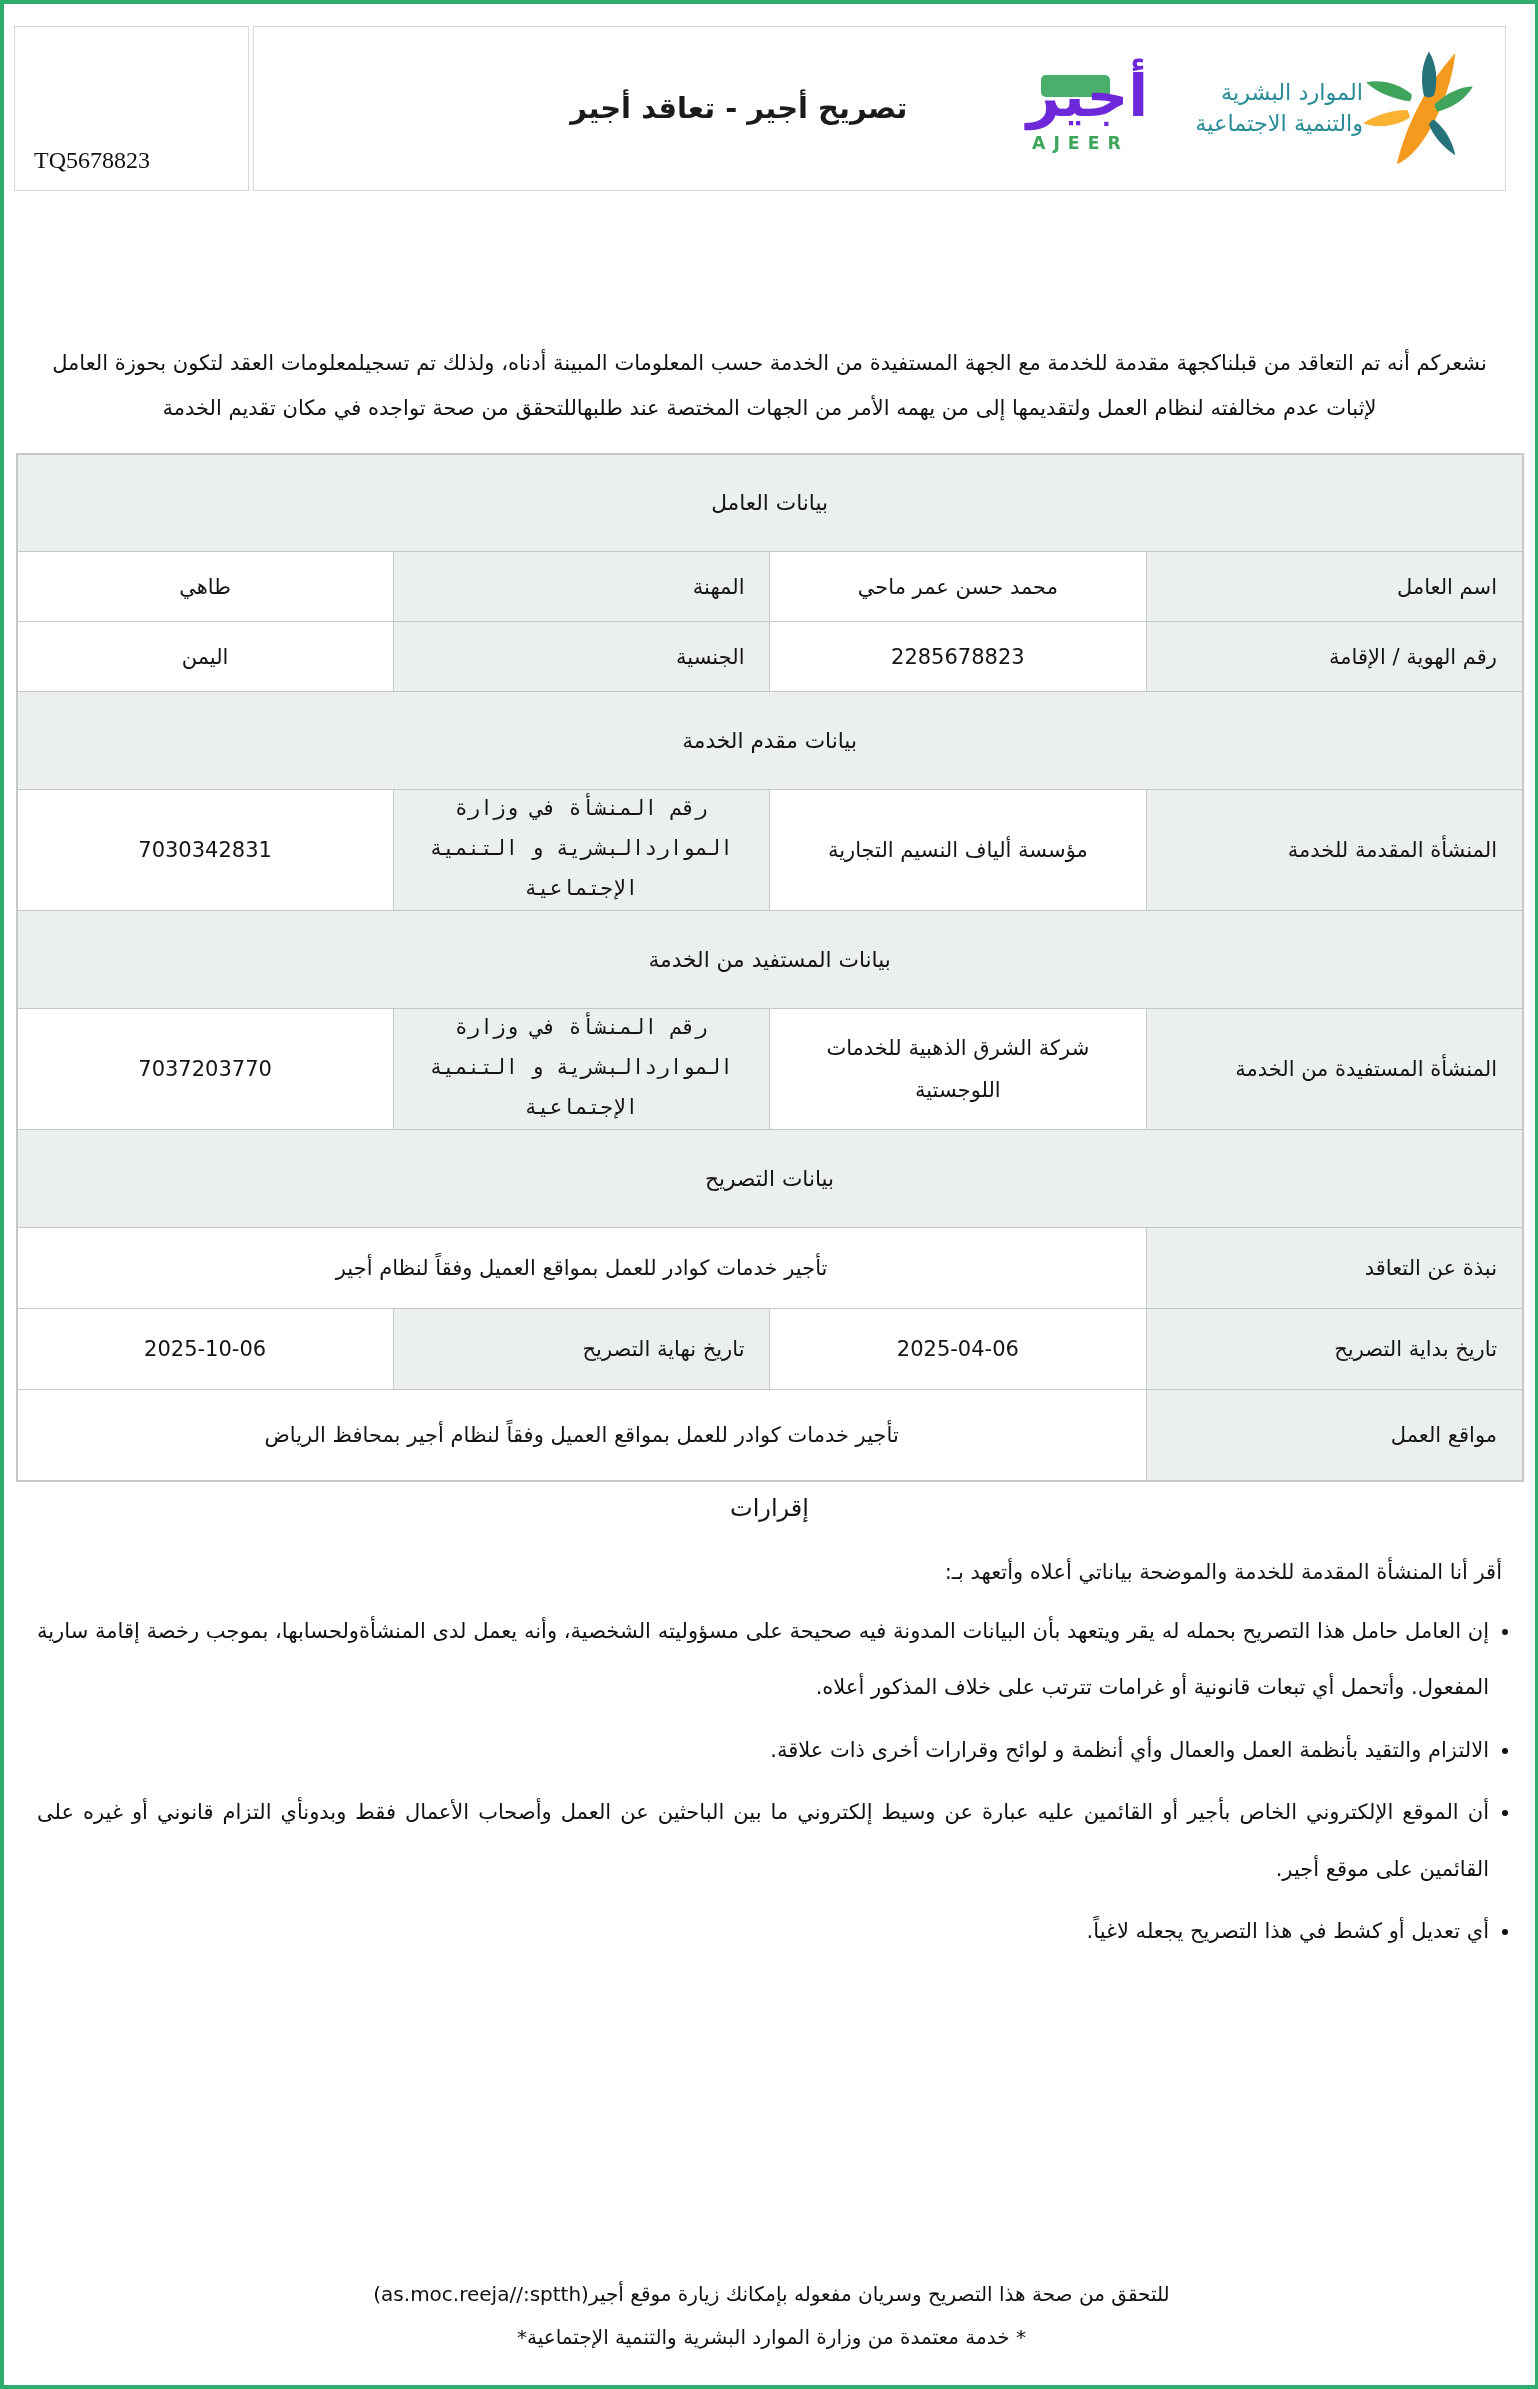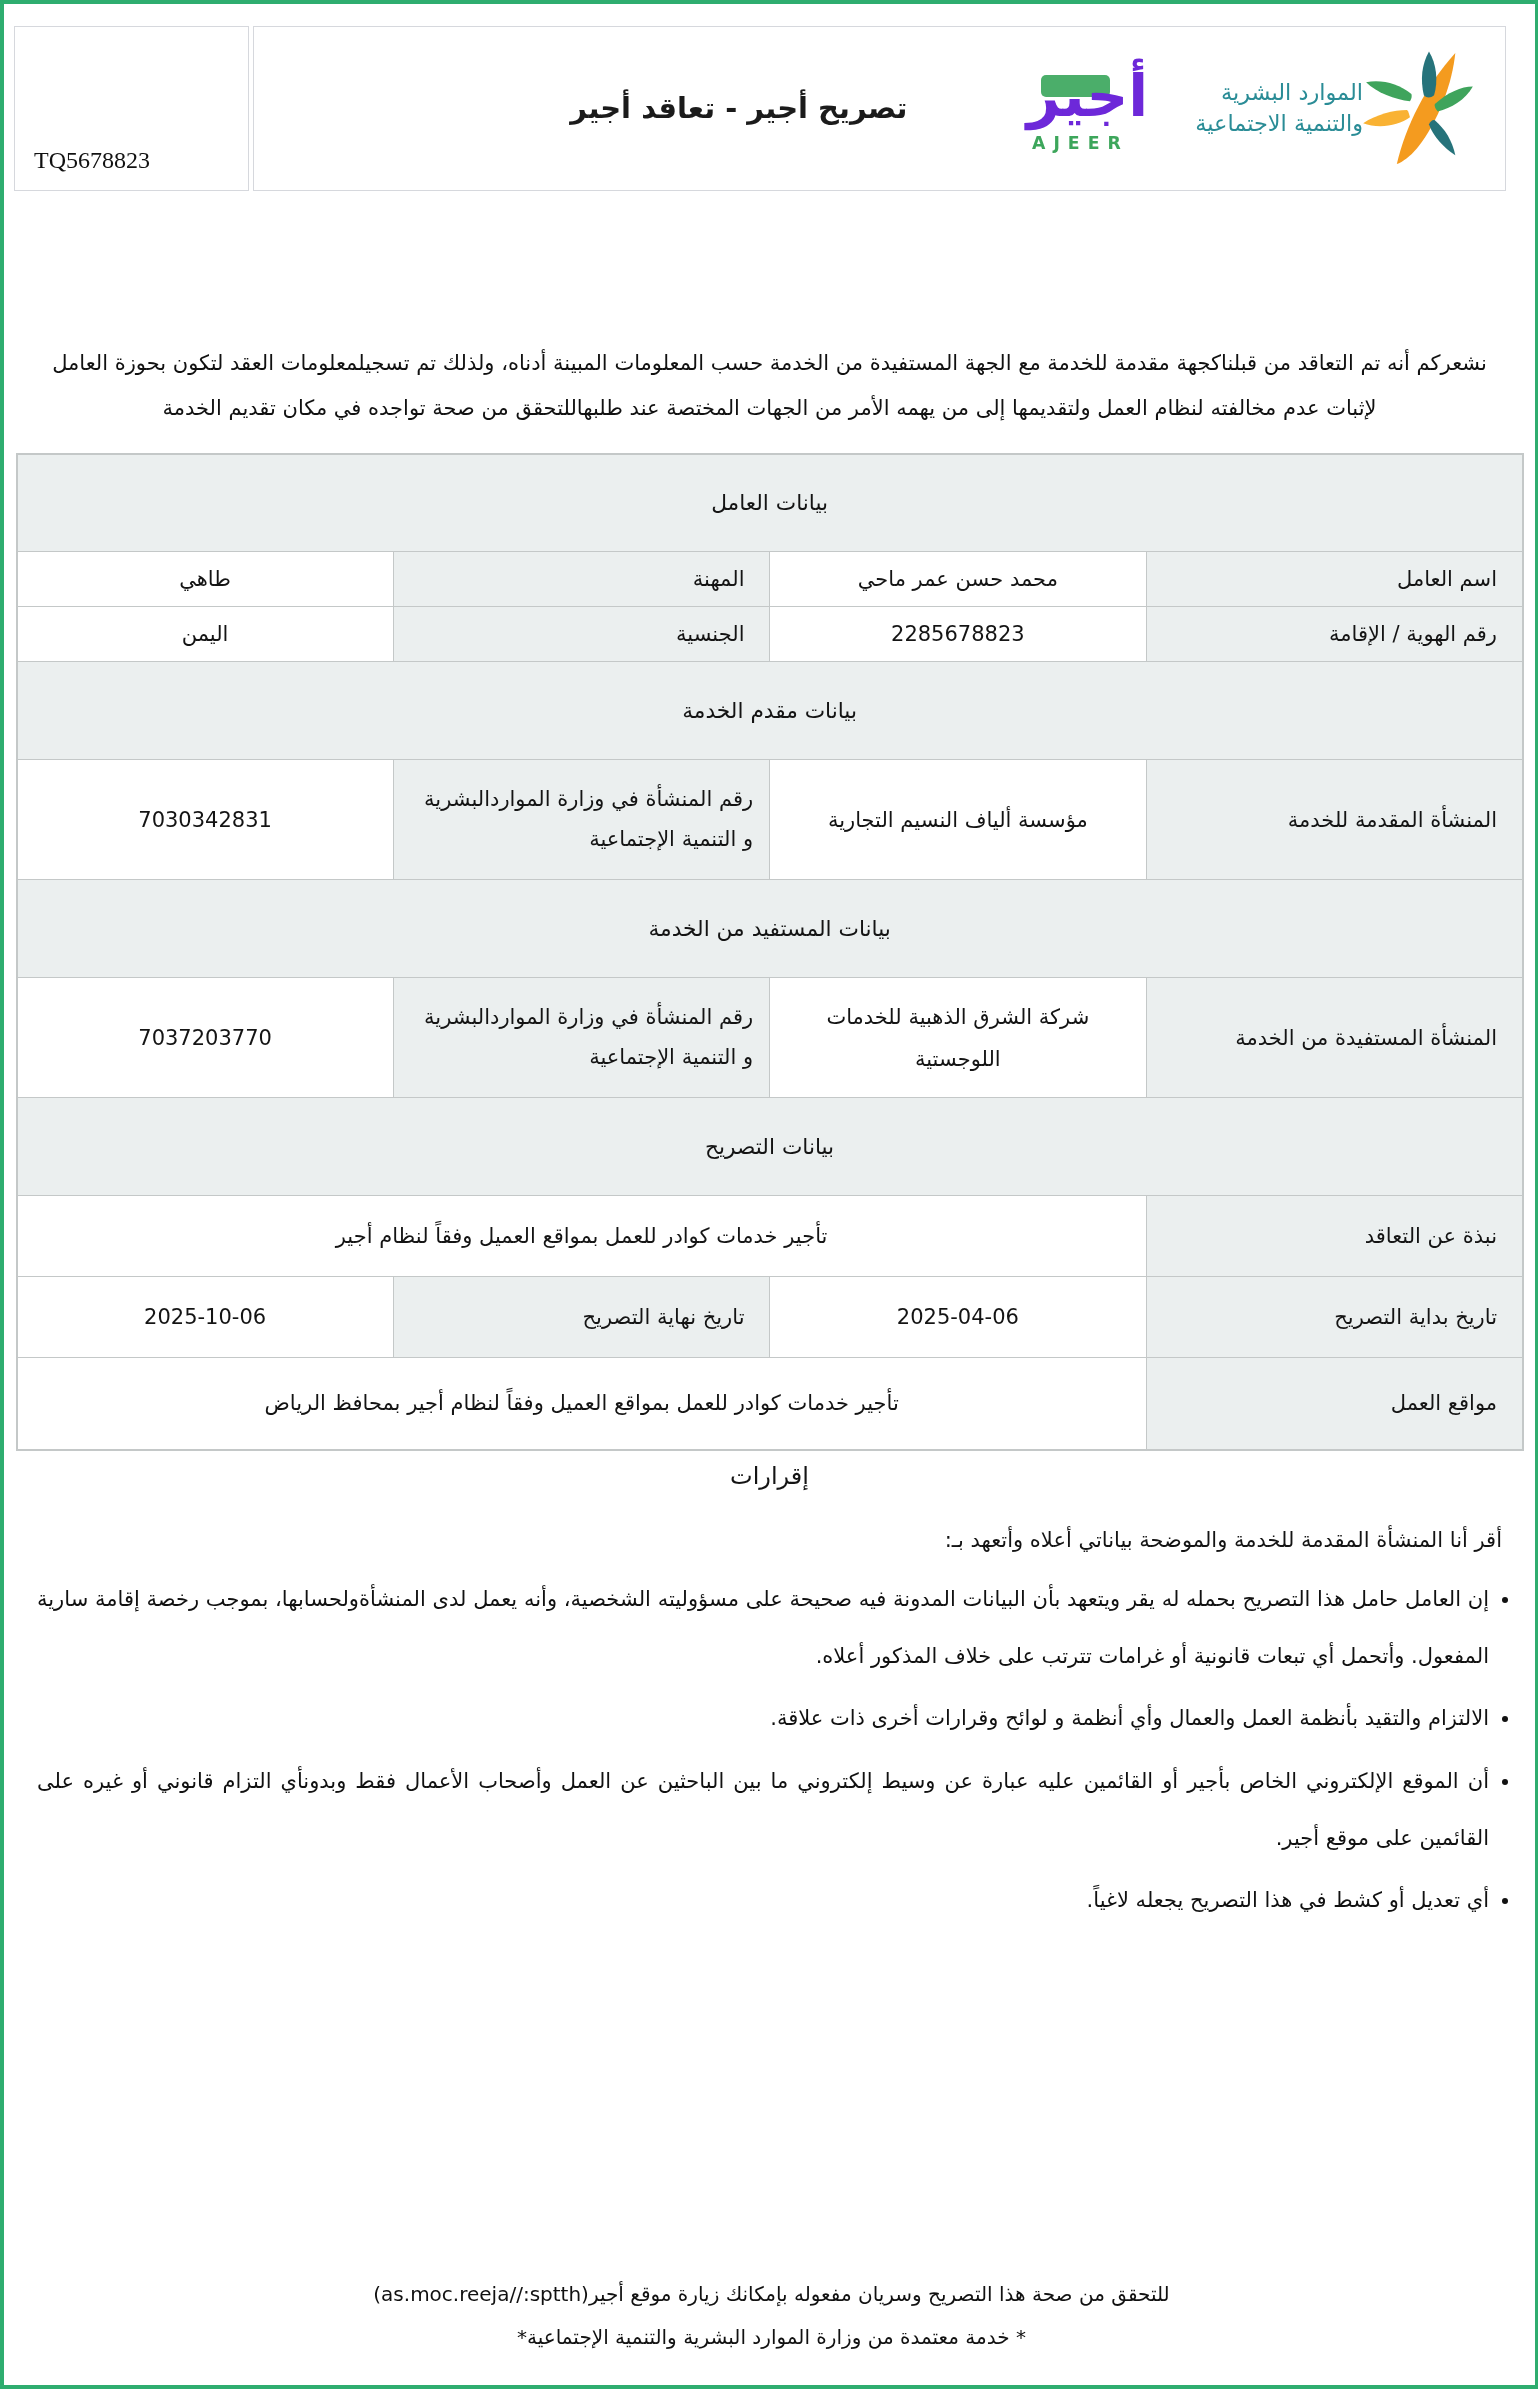--- a/index.html
+++ b/index.html
@@ -131,31 +131,32 @@
     text-align: center;
     height: 98px;
     font-size: 21.7px;
   }
   td.label-cell {
     background: #EBEFEF;
     text-align: right;
     padding: 0 24.6px;
   }
   td.label-cell.label-long {
-    text-align: right;
+    text-align: center;
     padding: 0 16px;
     line-height: 1.9;
+    font-family: Liberation Mono, monospace;
   }
   td.value-cell {
     background: #ffffff;
     text-align: center;
     padding: 0 14.4px;
     line-height: 2.0;
   }
-  tr.row-worker td { height: 55px; }
+  tr.row-worker td { height: 70px; }
   tr.row-est td { height: 120px; }
   tr.row-summary td { height: 81px; }
   tr.row-dates td { height: 81px; }
   tr.row-locations td { height: 92px; }
 
   
   .decl-title {
     text-align: center;
     font-size: 24px;
     margin-top: 11.6px;

